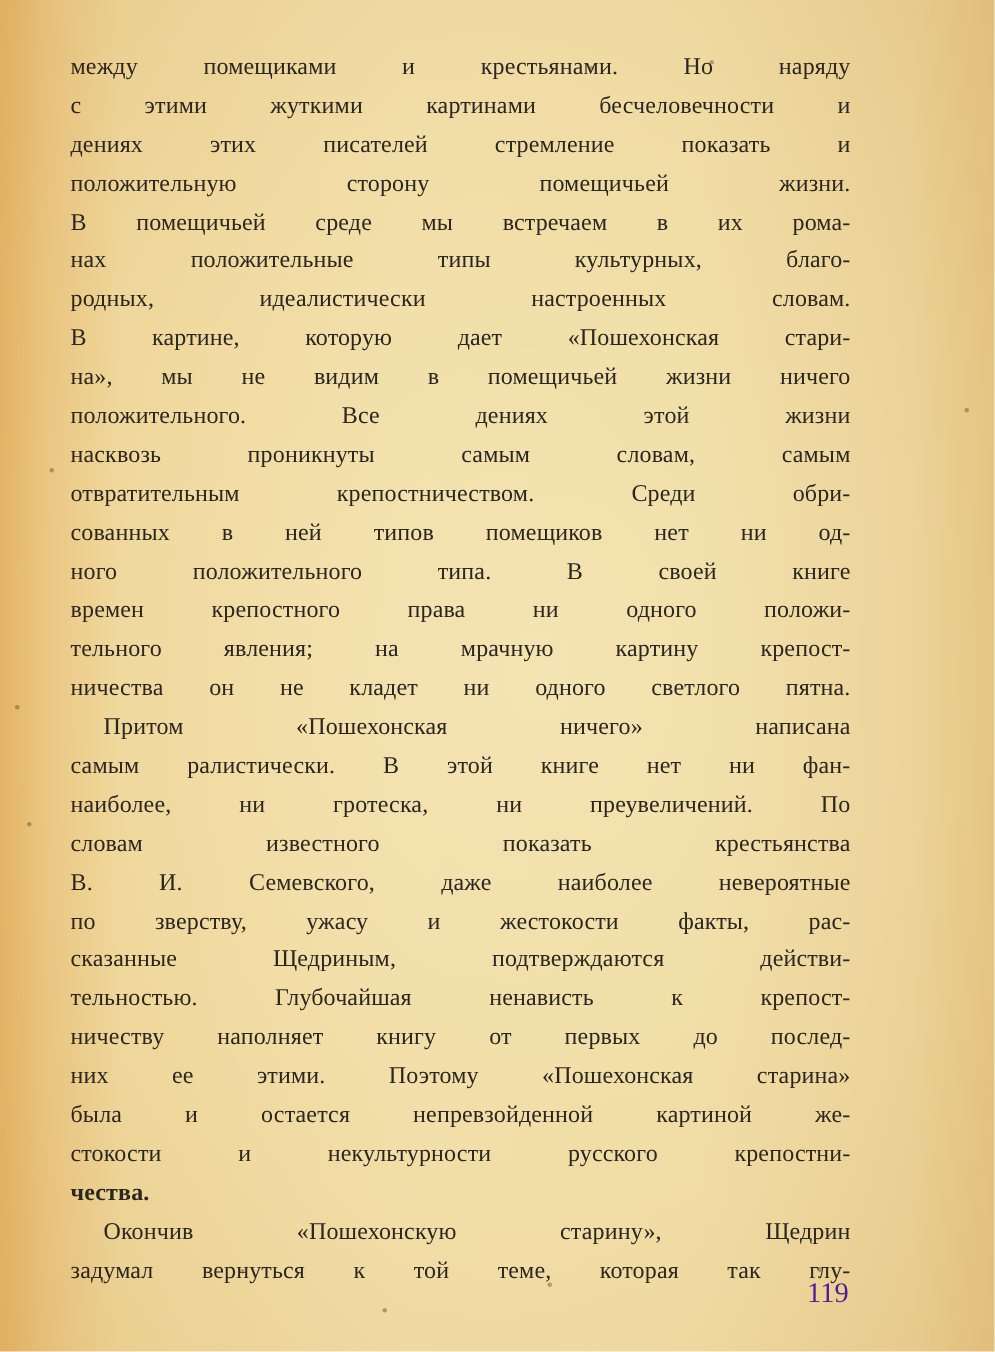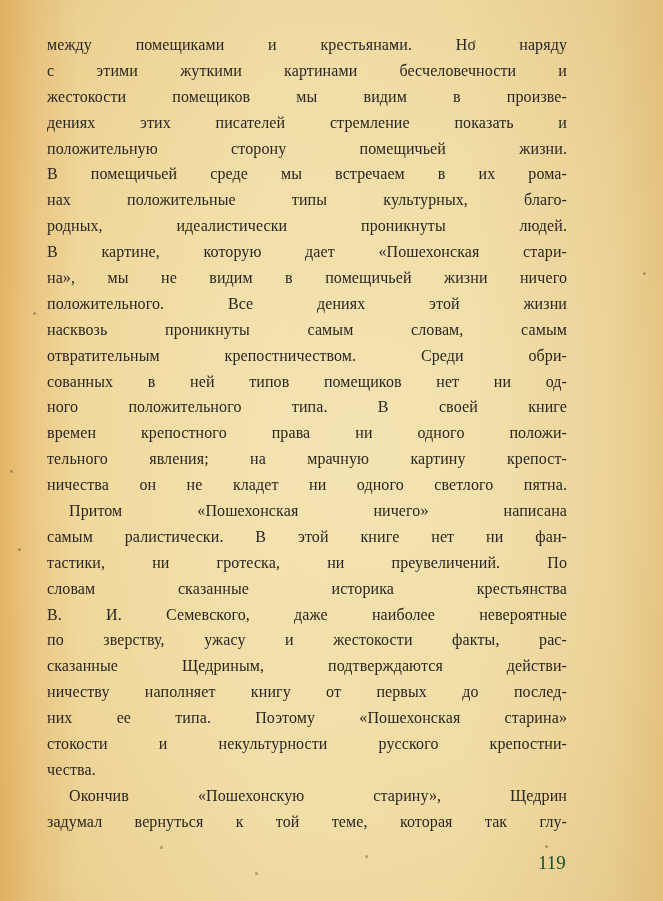--- a/index.html
+++ b/index.html
@@ -17,25 +17,25 @@
   }
   .page {
     position:absolute; left:47px; top:32px; width:520px;
   }
   .line {
     font-size:16px; line-height:25.9px; height:25.9px;
     white-space:nowrap;
     text-align:justify; text-align-last:justify;
     letter-spacing:0.1px;
   }
-  .line.last { text-align-last:left; }
+  .line.last { text-align-last:left;font-weight:bold; }
   .line.indent { padding-left:22px; }
   .pagenum {
     position:absolute; left:538px; top:852px;
-    font-size:19px; color:#14532d;
+    font-size:19px; color:#4c1d95;
   }
   .speck { position:absolute; width:3px; height:3px; border-radius:50%; background:#6b5a3a; opacity:0.5; }
 </style>
 </head>
 <body>
 
 <div class="vignette"></div>
 
 <div class="speck" style="left:393px;top:44px"></div>
 <div class="speck" style="left:473px;top:40px"></div>
@@ -44,44 +44,45 @@
 <div class="speck" style="left:10px;top:470px"></div>
 <div class="speck" style="left:18px;top:548px"></div>
 <div class="speck" style="left:160px;top:846px"></div>
 <div class="speck" style="left:255px;top:872px"></div>
 <div class="speck" style="left:365px;top:855px"></div>
 <div class="speck" style="left:545px;top:845px"></div>
 
 <div class="page" id="page-body">
     <div class="line">между помещиками и крестьянами. Но наряду</div>
     <div class="line">с этими жуткими картинами бесчеловечности и</div>
-    <div class="line">жестокости помещиков мы видим в произве-</div>
     <div class="line">дениях этих писателей стремление показать и</div>
     <div class="line">положительную сторону помещичьей жизни.</div>
     <div class="line">В помещичьей среде мы встречаем в их рома-</div>
     <div class="line">нах положительные типы культурных, благо-</div>
-    <div class="line">родных, идеалистически проникнуты людей.</div>
+    <div class="line">родных, идеалистически настроенных словам.</div>
     <div class="line">В картине, которую дает «Пошехонская стари-</div>
     <div class="line">на», мы не видим в помещичьей жизни ничего</div>
     <div class="line">положительного. Все дениях этой жизни</div>
     <div class="line">насквозь проникнуты самым словам, самым</div>
     <div class="line">отвратительным крепостничеством. Среди обри-</div>
     <div class="line">сованных в ней типов помещиков нет ни од-</div>
     <div class="line">ного положительного типа. В своей книге</div>
     <div class="line">времен крепостного права ни одного положи-</div>
     <div class="line">тельного явления; на мрачную картину крепост-</div>
     <div class="line">ничества он не кладет ни одного светлого пятна.</div>
     <div class="line indent">Притом «Пошехонская ничего» написана</div>
     <div class="line">самым ралистически. В этой книге нет ни фан-</div>
-    <div class="line">тастики, ни гротеска, ни преувеличений. По</div>
-    <div class="line">словам сказанные историка крестьянства</div>
+    <div class="line">наиболее, ни гротеска, ни преувеличений. По</div>
+    <div class="line">словам известного показать крестьянства</div>
     <div class="line">В. И. Семевского, даже наиболее невероятные</div>
     <div class="line">по зверству, ужасу и жестокости факты, рас-</div>
     <div class="line">сказанные Щедриным, подтверждаются действи-</div>
+    <div class="line">тельностью. Глубочайшая ненависть к крепост-</div>
     <div class="line">ничеству наполняет книгу от первых до послед-</div>
-    <div class="line">них ее типа. Поэтому «Пошехонская старина»</div>
+    <div class="line">них ее этими. Поэтому «Пошехонская старина»</div>
+    <div class="line">была и остается непревзойденной картиной же-</div>
     <div class="line">стокости и некультурности русского крепостни-</div>
     <div class="line last">чества.</div>
     <div class="line indent">Окончив «Пошехонскую старину», Щедрин</div>
     <div class="line">задумал вернуться к той теме, которая так глу-</div>
   </div>
 
 <div class="pagenum">119</div>
 
 </body></html>

